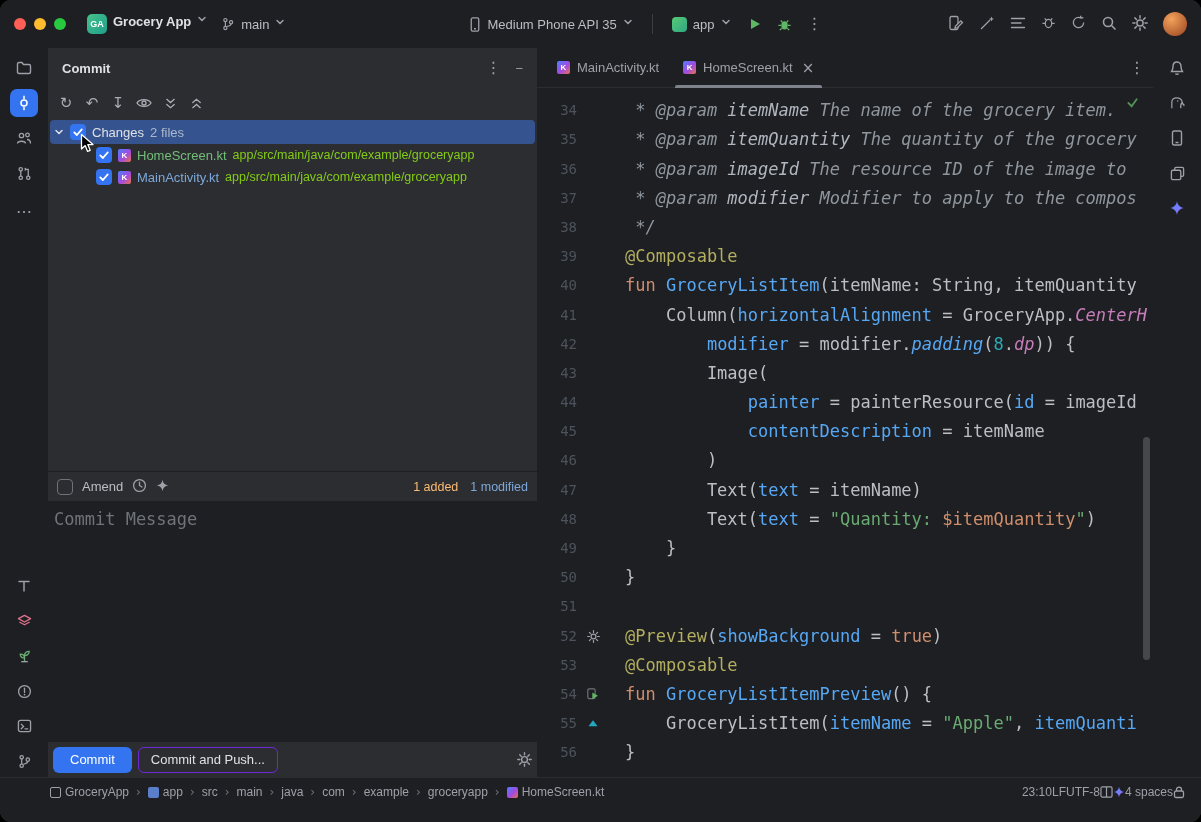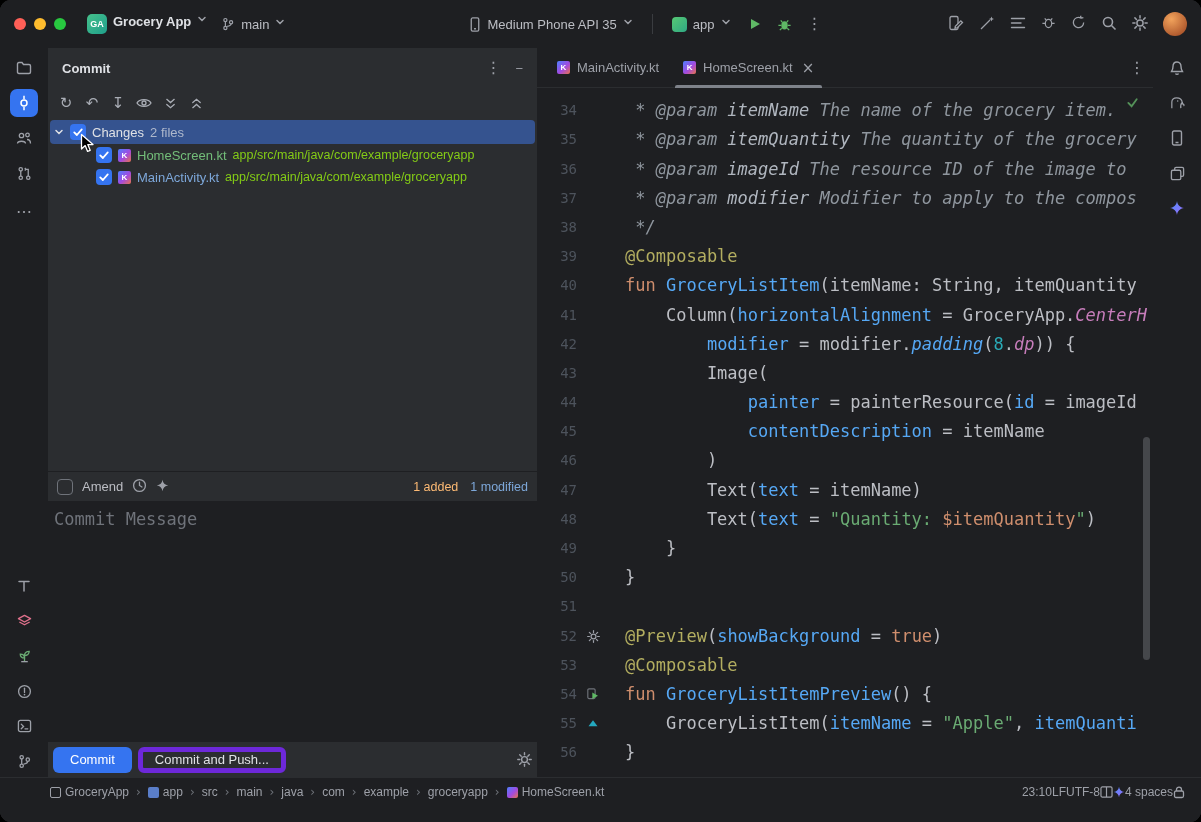--- a/index.html
+++ b/index.html
@@ -50,21 +50,21 @@
   .ch-count{color:#aeb8cc}
   .st-added{color:#73bd79}
   .st-modified{color:#7da7d9}
   .file-path{color:#84cc16;font-size:12.5px;overflow:hidden}
   .cp-amend{height:30px;flex:0 0 30px;display:flex;align-items:center;gap:9px;padding:0 9px;border-top:1px solid #1e1f22}
   .cp-summary{margin-left:auto;display:flex;gap:12px;font-size:12.5px}
   .sum-added{color:#fdba74}.sum-modified{color:#7da7d9}
   .cp-message{flex:0 0 240px;background:#1e1f22;padding:8px 6px;font-family:"DejaVu Sans Mono",monospace;font-size:17px;color:#6f737a}
   .cp-actions{flex:0 0 36px;display:flex;align-items:center;gap:6px;padding:0 5px;background:#2b2d30;border-top:1px solid #1e1f22}
   .btn-primary{height:26px;padding:0 17px;background:#3574f0;color:#fff;border:none;border-radius:6px;font-size:13px;font-family:inherit;cursor:default}
-  .btn-secondary{height:26px;padding:0 12px;background:transparent;color:#dfe1e5;border:5px solid #6d28d9;border-radius:6px;font-size:13px;font-family:inherit;cursor:default}
+  .btn-secondary{height:26px;padding:0 12px;background:transparent;color:#dfe1e5;border:1px solid #6d28d9;border-radius:6px;font-size:13px;font-family:inherit;cursor:default}
   .cp-gear{margin-left:auto;display:flex;align-items:center}
 
   
   .editor-col{flex:1;display:flex;flex-direction:column;min-width:0;background:#1e1f22}
   .tabbar{height:40px;flex:0 0 40px;display:flex;align-items:center;padding:0 8px;border-bottom:1px solid #2b2d30}
   .tab{height:40px;display:flex;align-items:center;gap:7px;padding:0 12px;position:relative}
   .tab-label{color:#9da0a8}
   .tab.active::after{content:"";position:absolute;left:4px;right:4px;bottom:0;height:3px;background:#7e828a;border-radius:2px 2px 0 0}
   .tab-close{color:#9da0a8;font-size:15px;margin-left:2px;font-family:"DejaVu Sans",sans-serif}
   .tabbar-more{margin-left:auto;color:#9da0a8}

